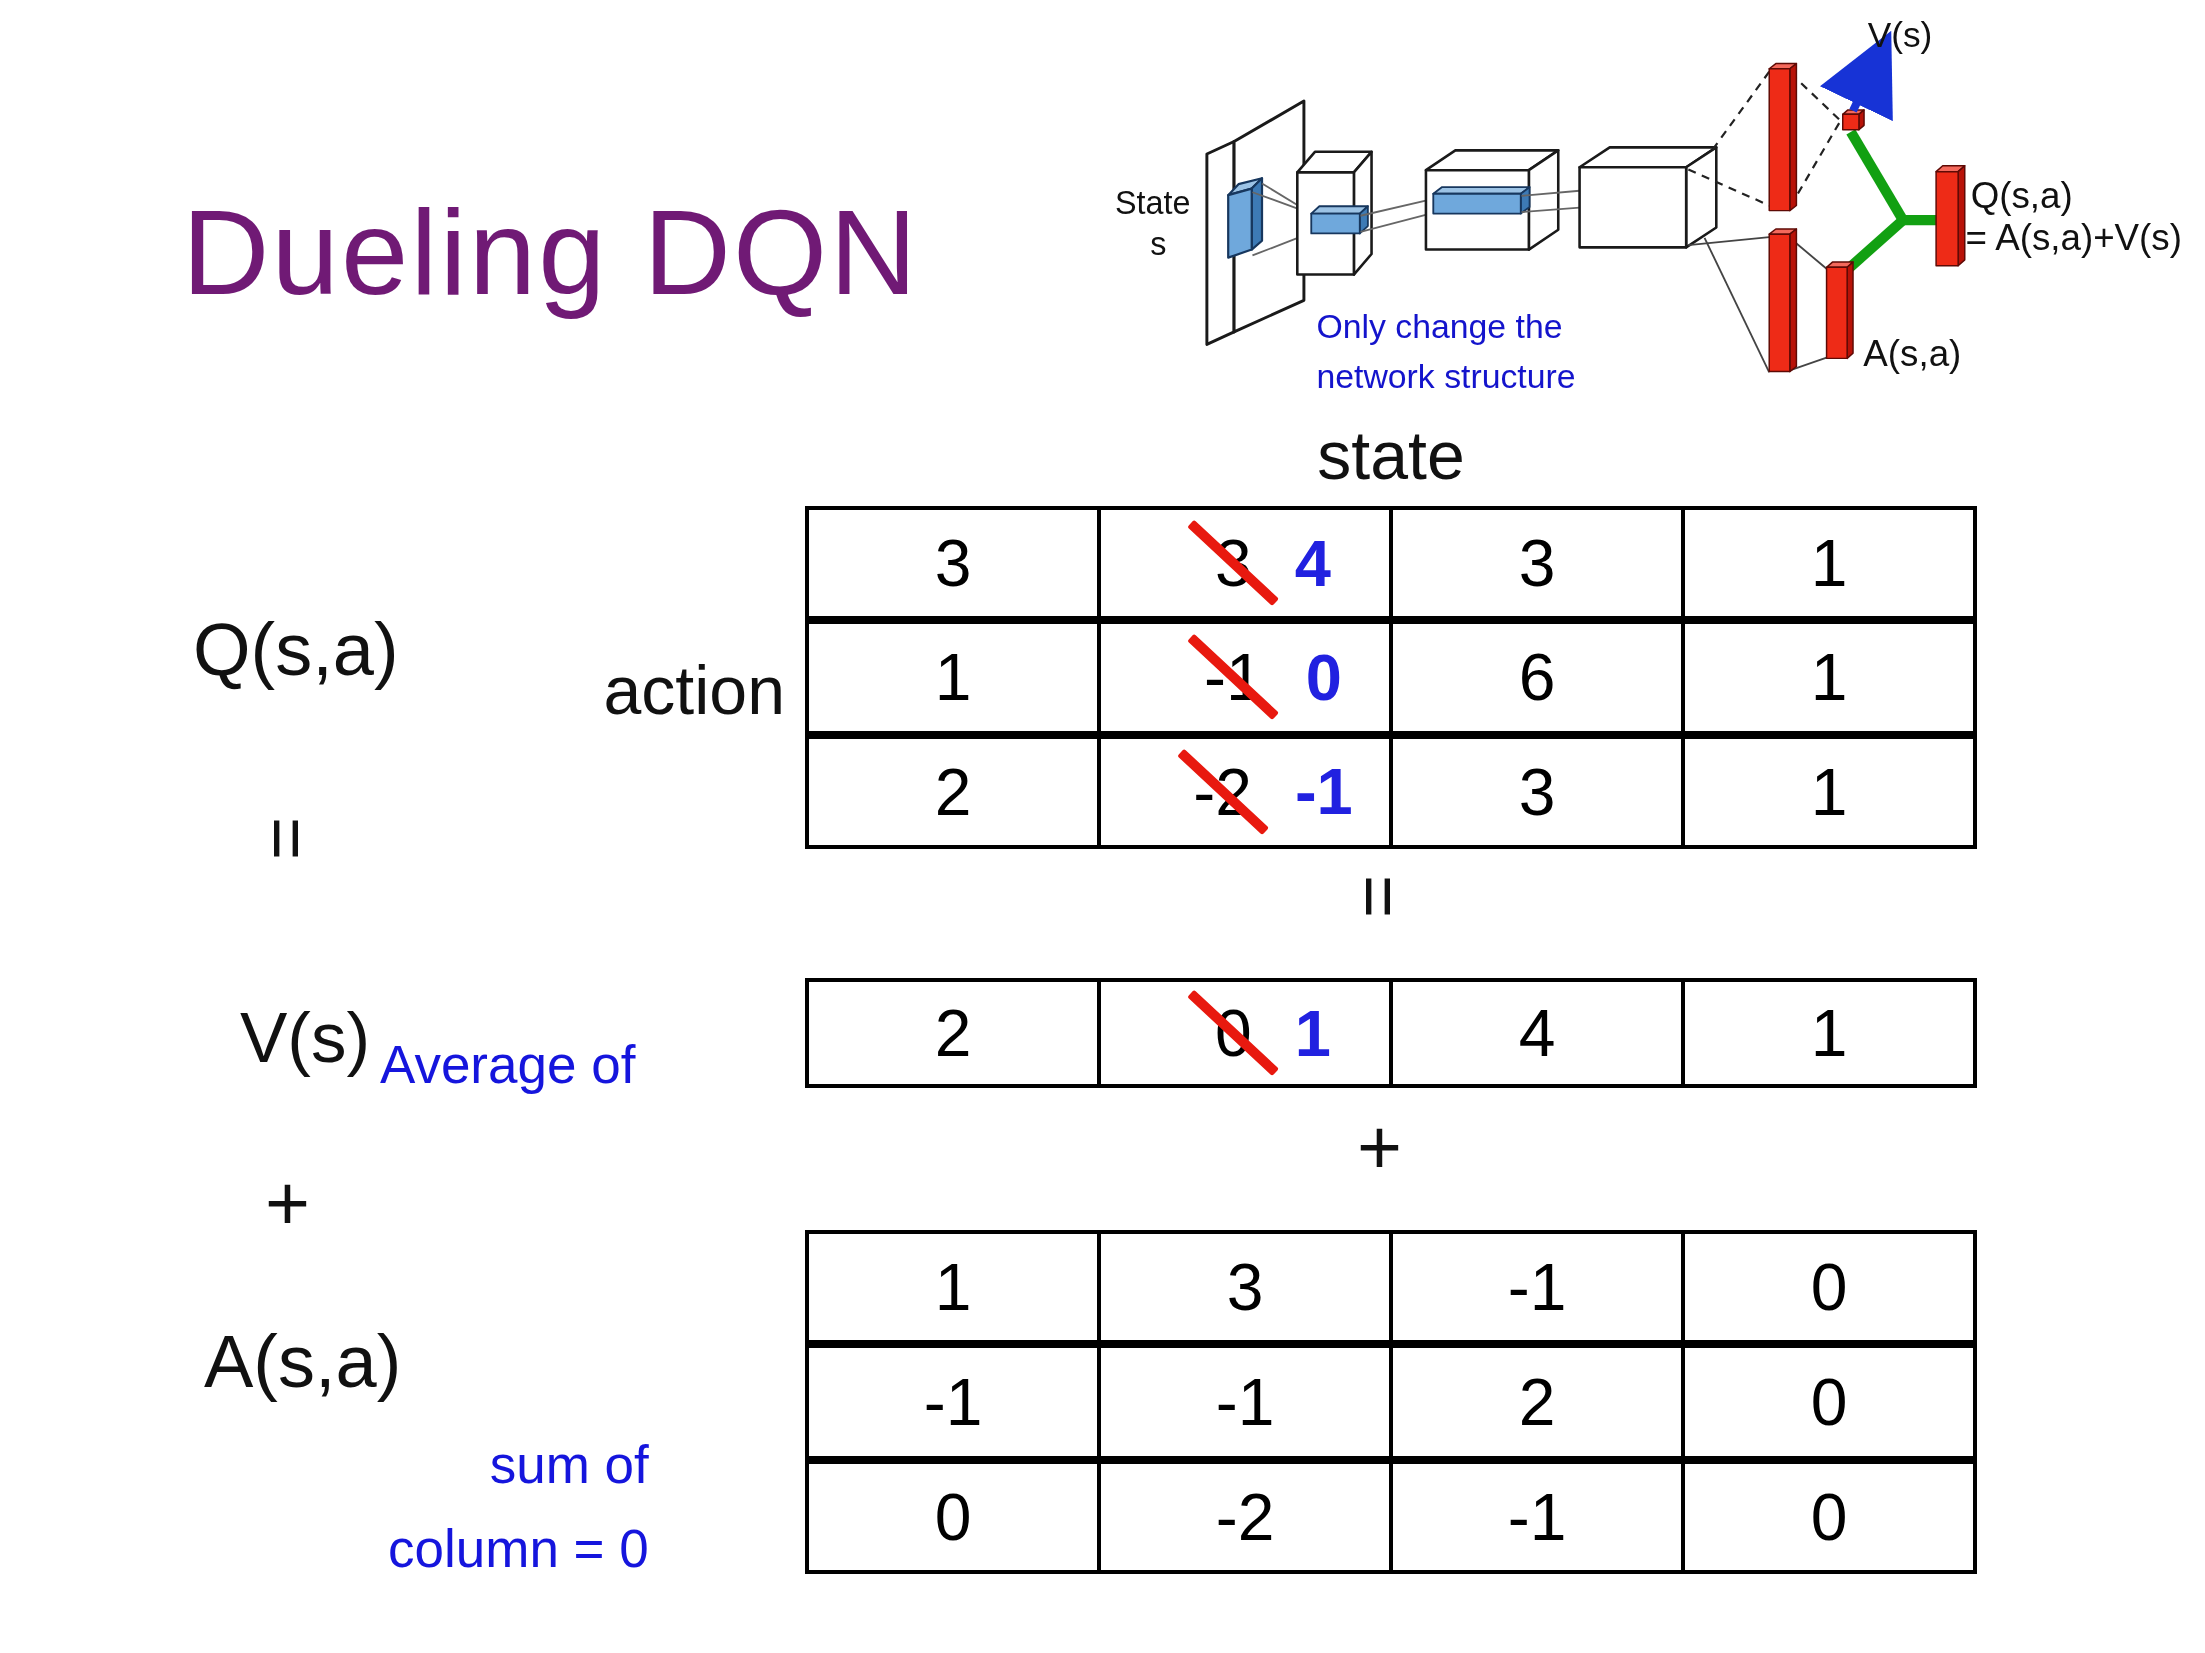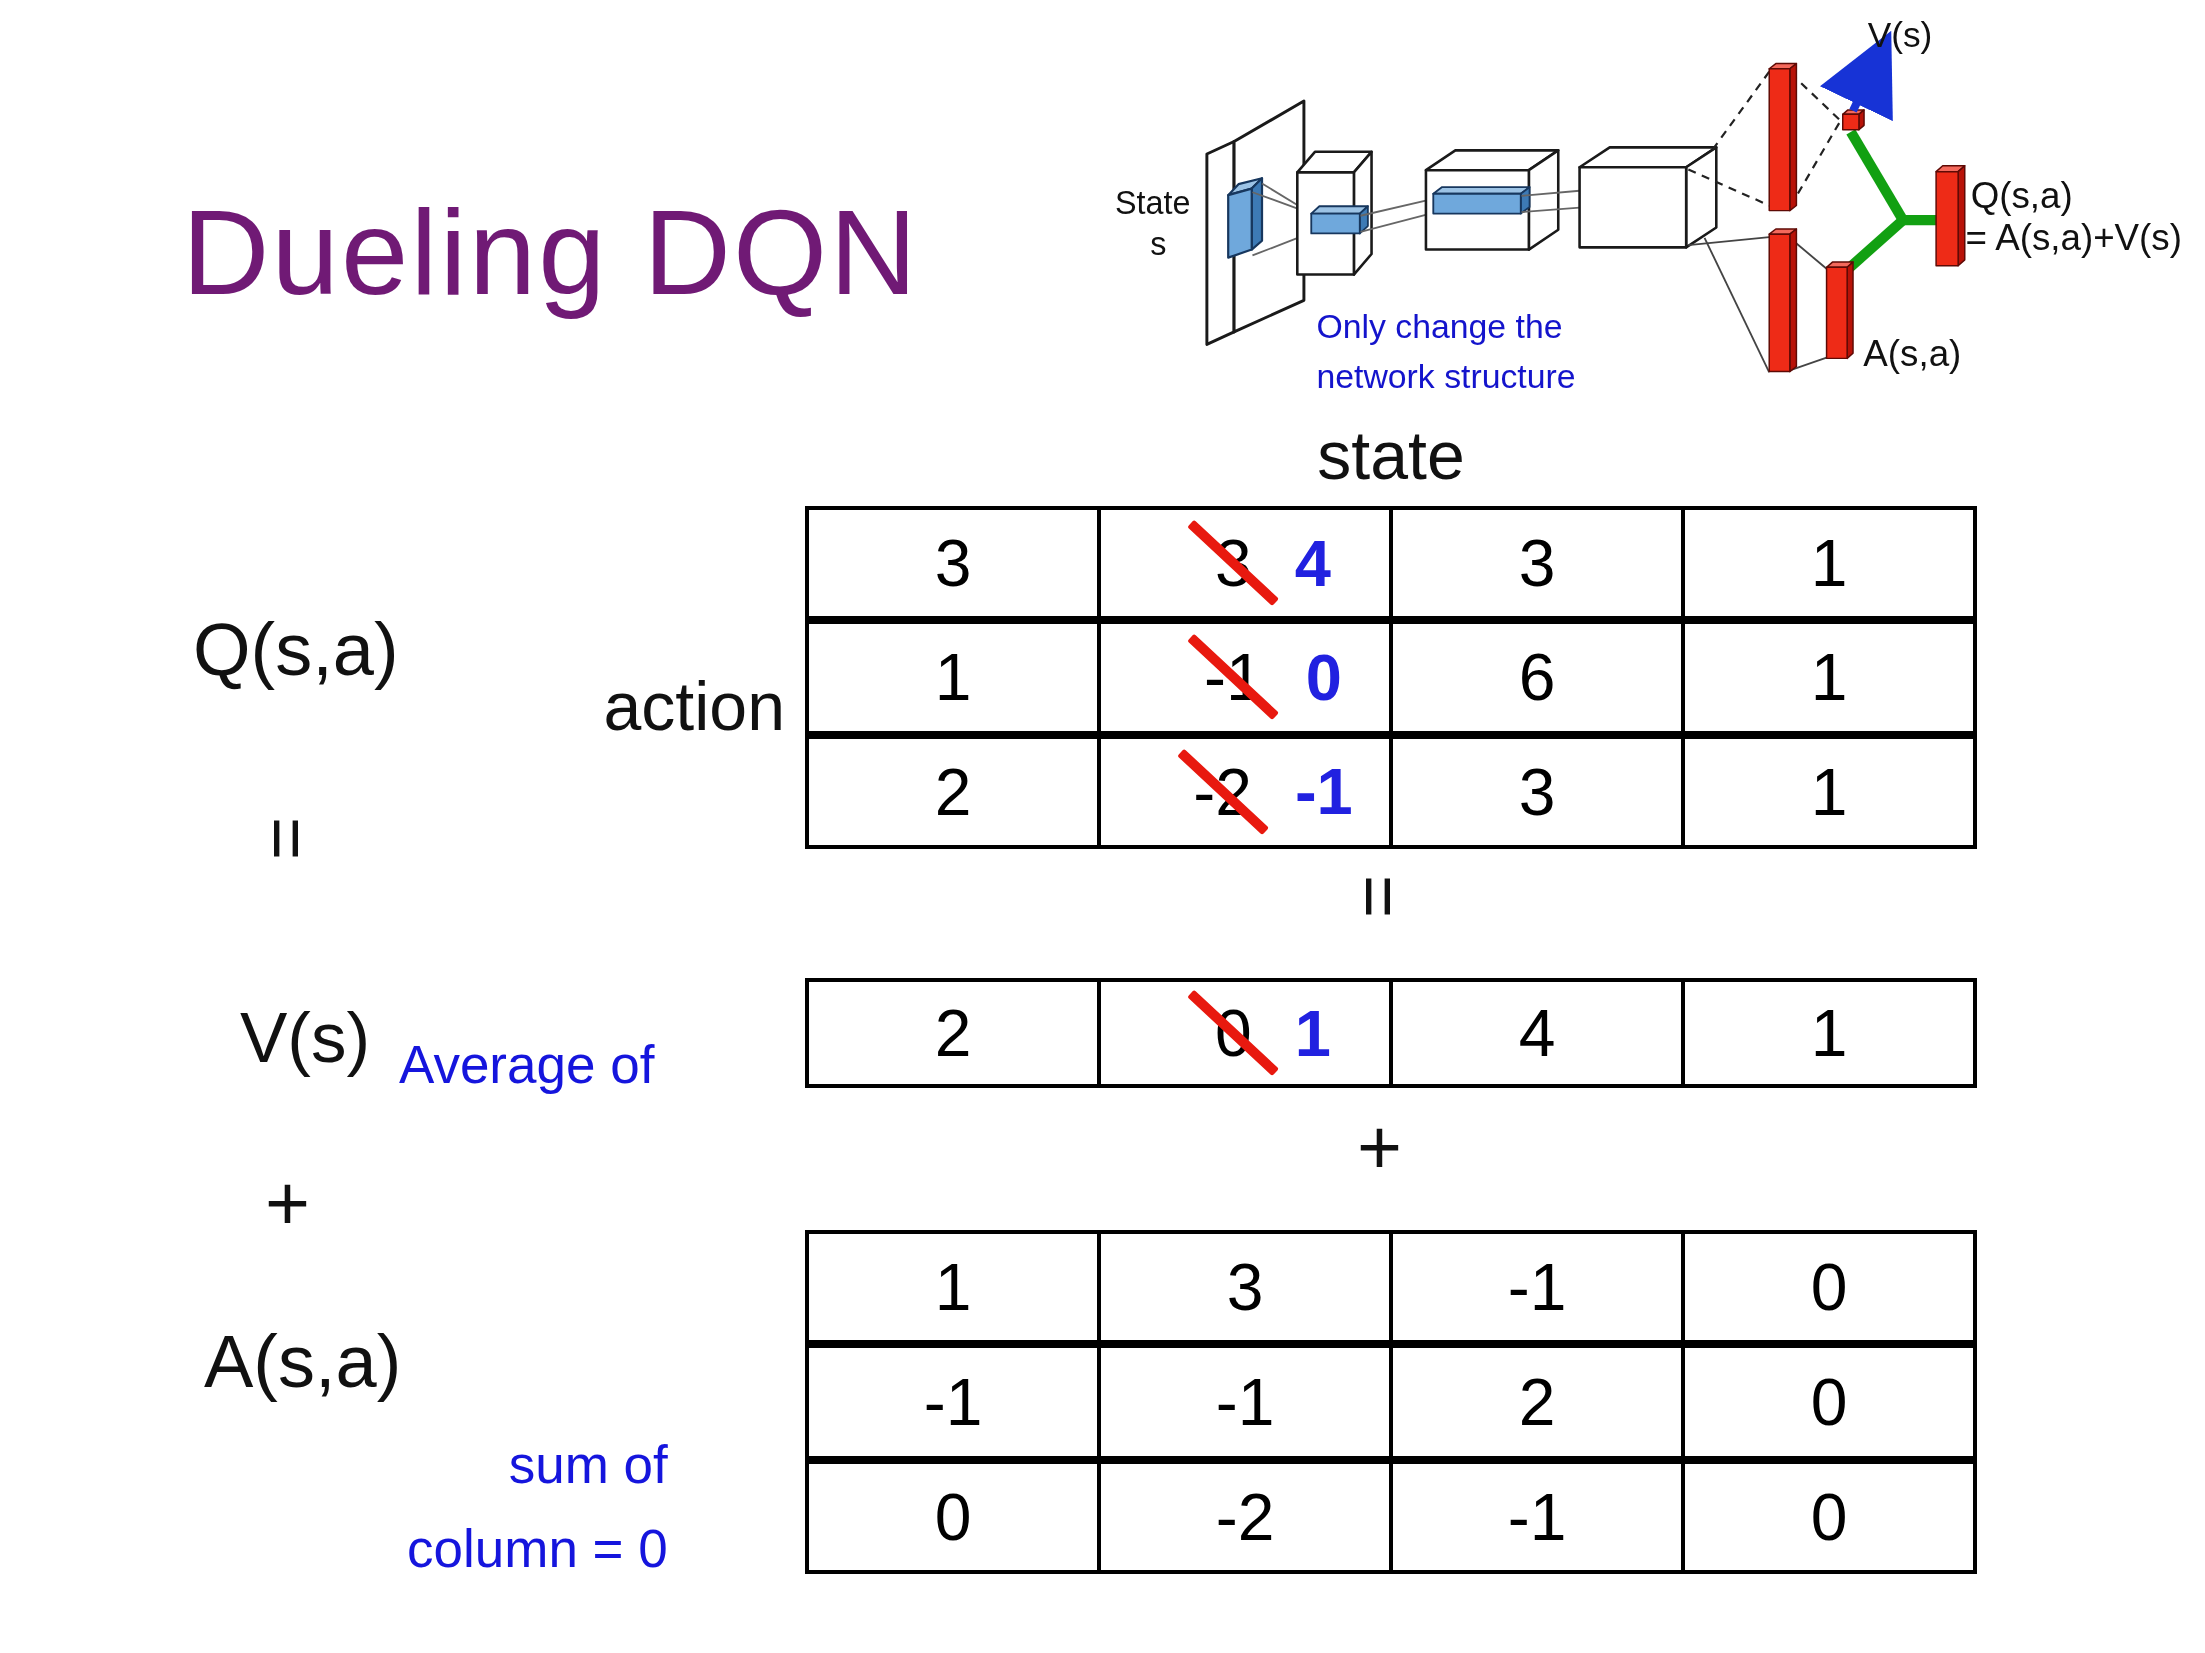--- a/index.html
+++ b/index.html
@@ -24,32 +24,32 @@
   .a-table{left:805px;top:1230px;width:1172px;height:344px;}
   .cw{display:flex;align-items:center;justify-content:center;gap:43px;transform:translateX(28px);}
   .struck{position:relative;display:inline-block;}
   .slash{
     position:absolute;left:50%;top:50%;width:116px;height:10.3px;background:#e8190f;
     border-radius:2.2px;transform:translate(-50%,-50%) rotate(43deg);display:block;
   }
   .newv{color:#2121e0;font-weight:bold;font-size:65px;}
   
   .state-header{left:805px;top:416px;width:1172px;text-align:center;font-size:68px;}
-  .action-label{left:559px;top:651px;width:226px;text-align:right;font-size:68px;margin-top:16px;}
+  .action-label{left:559px;top:651px;width:226px;text-align:right;font-size:68px;}
   .q-matrix-label{left:193px;top:607px;font-size:74px;}
   .v-row-label{left:240px;top:997px;font-size:71px;}
   .a-matrix-label{left:204px;top:1319px;font-size:74px;}
   .eq{width:81px;height:81px;display:flex;align-items:center;justify-content:center;}
   .eq-left{left:247px;top:798px;}
   .eq-center{left:1339px;top:856px;}
   .rot{display:inline-block;transform:rotate(90deg);font-size:74px;font-weight:400;}
   .plus{width:81px;text-align:center;font-size:77px;}
   .plus-left{left:247px;top:1159px;}
   .plus-center{left:1339px;top:1103px;}
-  .bluenote{color:#1515dd;font-size:53px;line-height:84px;white-space:nowrap;margin-left:19px;}
+  .bluenote{color:#1515dd;font-size:53px;line-height:84px;white-space:nowrap;}
   .avg-note{left:380px;top:1023px;}
   .sum-note{left:388px;top:1423px;text-align:right;}
   
   .diagram{left:1059px;top:7.4px;width:1147px;height:419px;}
   .diagram text{font-family:"Liberation Sans", sans-serif;}
 </style>
 </head>
 <body>
 
 <div class="slide">

